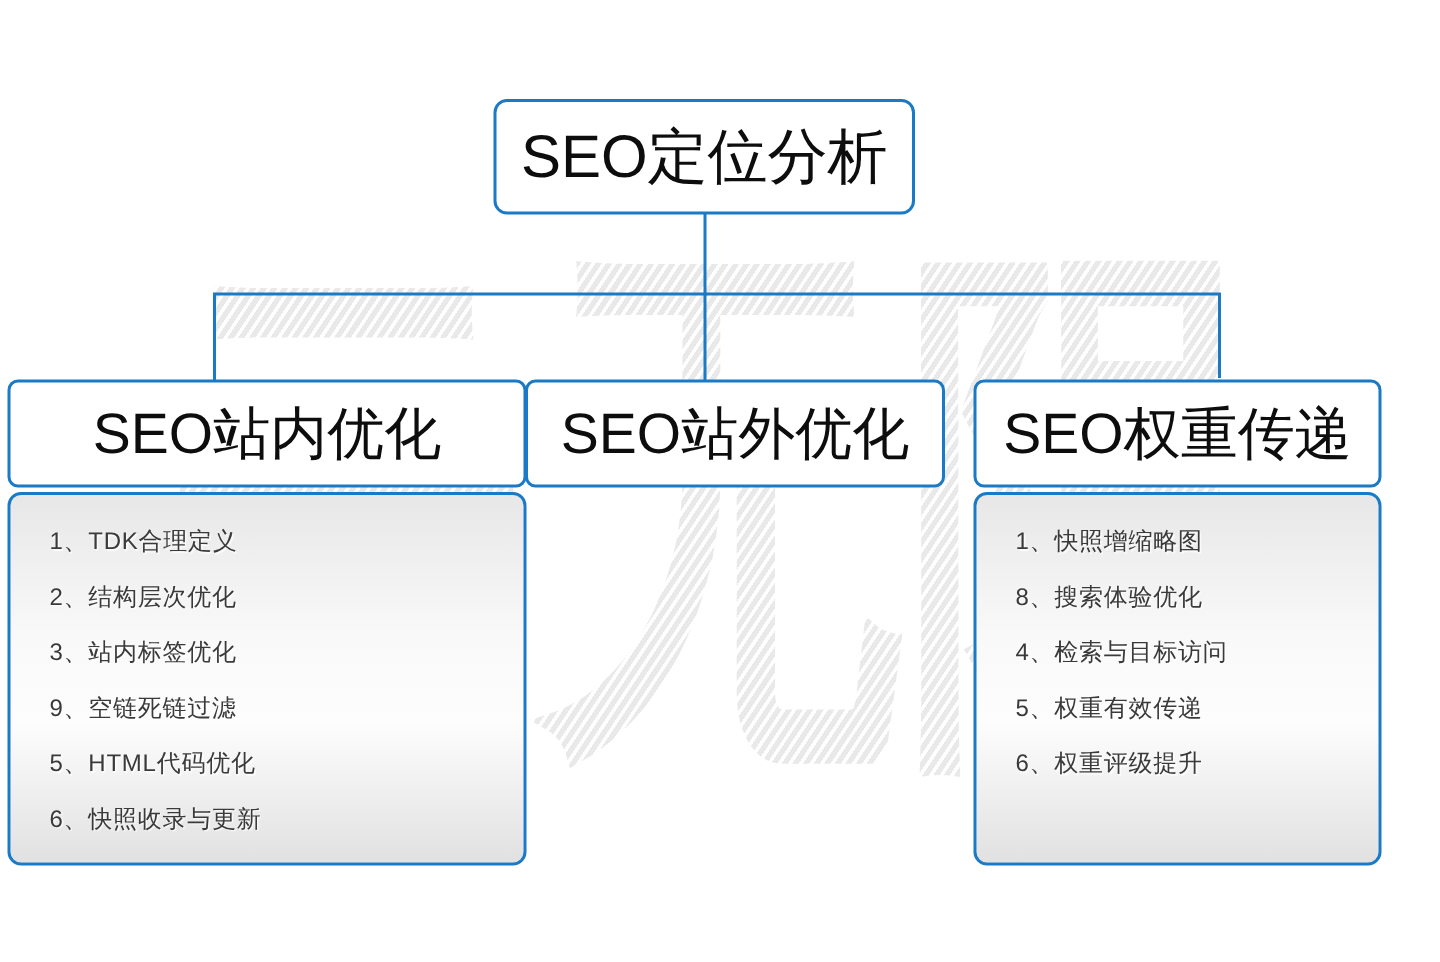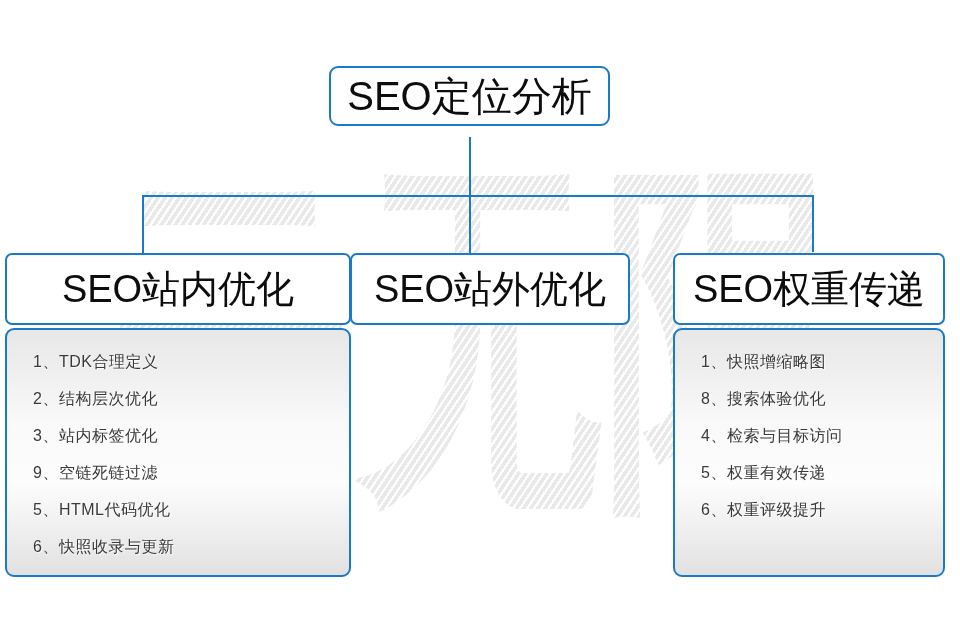--- a/index.html
+++ b/index.html
@@ -25,33 +25,33 @@
   #ln-top   { left:469px; top:137px; height:60px; }
   #ln-horiz { left:142px; top:195px; width:672px; }
   #ln-left  { left:142px; top:196px; height:58px; }
   #ln-mid   { left:469px; top:196px; height:58px; }
   #ln-right { left:812px; top:196px; height:56px; }
 
   
   .node { position:absolute; background:#ffffff; border:2px solid var(--blue);
           display:flex; align-items:center; justify-content:center;
           color:#0d0d0d; z-index:2; }
-  .root { left:329px; top:66px; width:281px; height:60px;
+  .root { left:329px; top:66px; width:281px; height:77px;
           border-radius:9px; font-size:40px; }
   .hdr  { top:253px; height:72px; border-radius:7px; font-size:38px; }
   .list { position:absolute; top:328px; height:249px; border:2px solid var(--blue);
           border-radius:9px; z-index:2; padding:13px 6px 0 26px;
           background:linear-gradient(180deg,#e7e7e7 0%,#f9f9f9 38%,
                      #fdfdfd 62%,#e1e1e1 100%); }
   .item { font-size:16px; line-height:37px; color:#3a3a3a; letter-spacing:0.5px;
           white-space:nowrap; text-shadow:1px 1px 1px rgba(255,255,255,0.9); }
 
   .c0 { left:5px;   width:346px; }
   .c1 { left:350px; width:280px; }
-  .c2 { left:673px; width:272px; }
+  .c2 { left:649px; width:272px; }
 </style>
 </head>
 <body>
 
 <div class="stage">
 
   <div class="watermark">云无限</div>
 
   <div id="ln-top" class="line v"></div>
   <div id="ln-horiz" class="line h"></div>

